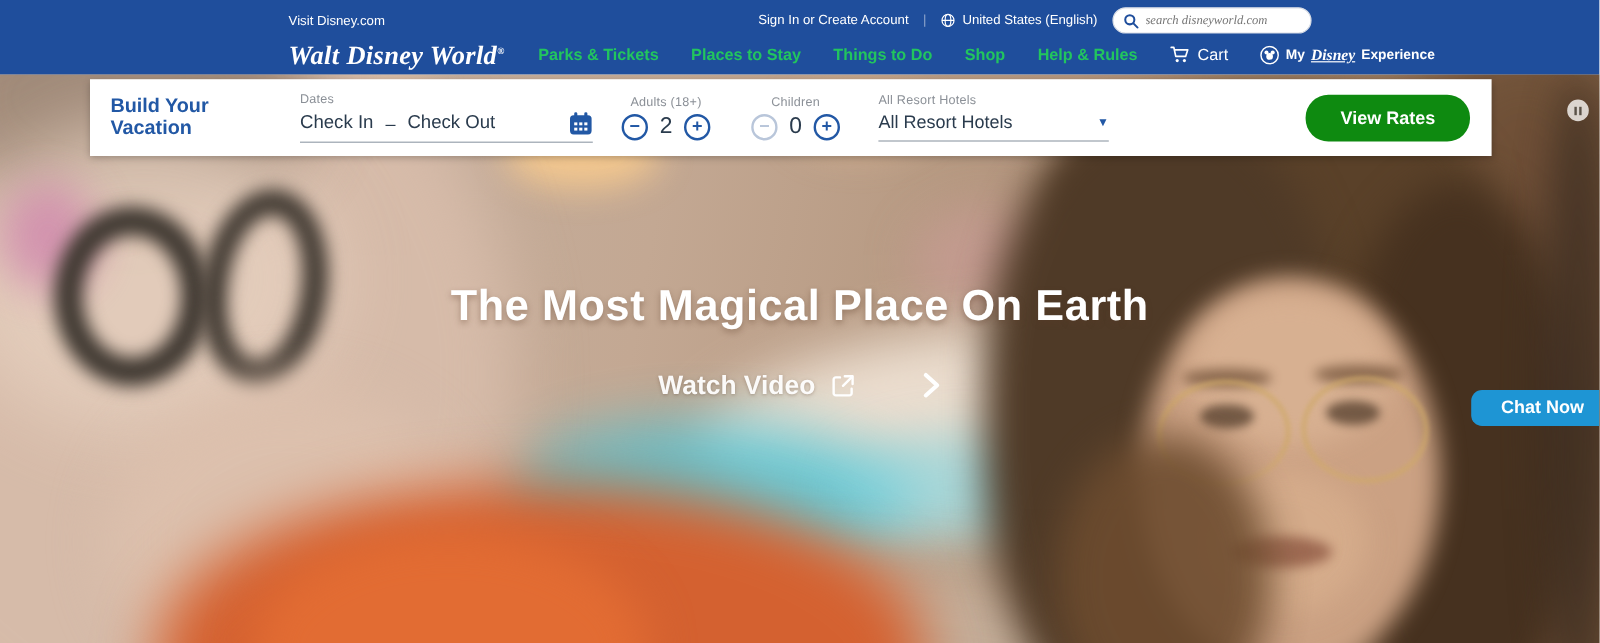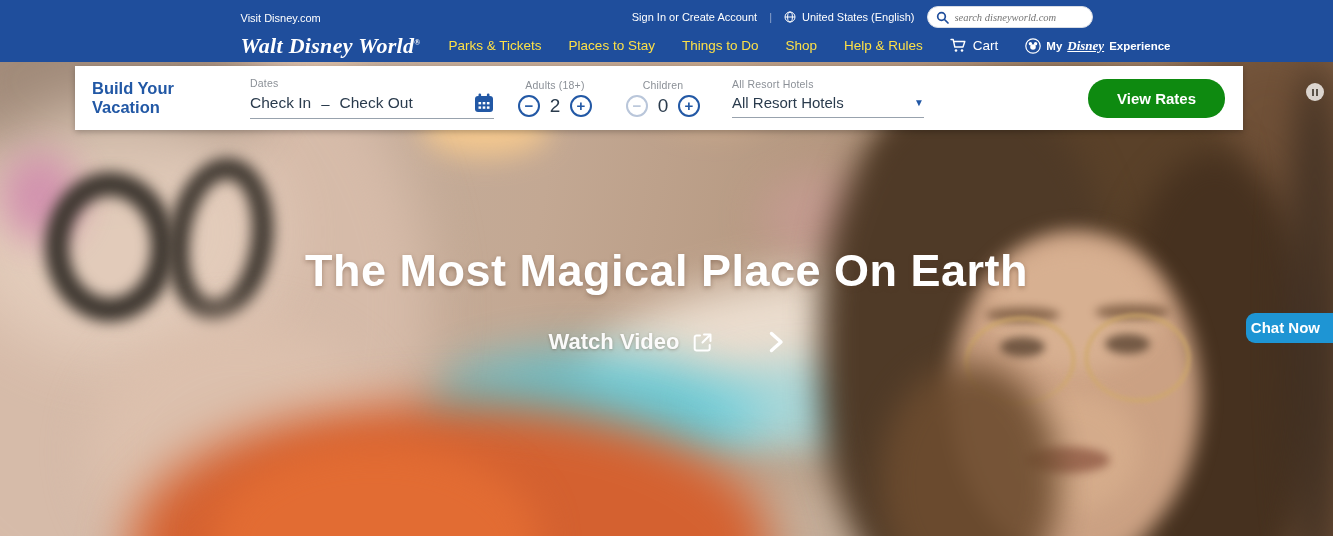--- a/index.html
+++ b/index.html
@@ -17,21 +17,21 @@
   .locale { display: flex; align-items: center; gap: 6px; cursor: pointer; }
   .search-pill { display: flex; align-items: center; gap: 6px; background: #ffffff; border: 1px solid #d7dce5;
                  border-radius: 12px; height: 22px; width: 166px; padding: 0 8px; }
   .search-pill input { border: none; outline: none; width: 120px; font-size: 10.5px; font-style: italic;
                        color: #555; font-family: "Liberation Serif", serif; background: transparent; }
   .main-row { display: flex; align-items: center; height: 31px; margin-top: 1px; }
   .logo { color: #fff; font-family: "Liberation Serif", serif; font-style: italic; font-weight: bold;
           font-size: 22px; letter-spacing: .3px; cursor: pointer; white-space: nowrap; }
   .logo sup { font-size: 8px; font-style: normal; }
   .nav-items { display: flex; align-items: center; gap: 27px; margin-left: 28px; }
-  .nav-item { color: #fde047; font-size: 13.5px; cursor: pointer; white-space: nowrap; }
+  .nav-item { color: #22c55e; font-size: 13.5px; cursor: pointer; white-space: nowrap; font-weight: bold; }
   .cart { display: flex; align-items: center; gap: 6px; color: #fff; font-size: 13.5px; cursor: pointer; }
   .mdx { display: flex; align-items: center; gap: 5px; color: #fff; cursor: pointer; margin-left: 27px; }
   .mdx .mdx-my, .mdx .mdx-exp { font-size: 11.5px; font-weight: bold; }
   .mdx .mdx-disney { font-family: "Liberation Serif", serif; font-style: italic; font-weight: bold; font-size: 13px; text-decoration: underline; }
 
   
   .hero { position: absolute; top: 62px; left: 0; width: 1333px; height: 474px; overflow: hidden;
           background: linear-gradient(100deg, #c8b6a8 0%, #c3a893 40%, #a98a70 75%, #7a5b41 100%); text-decoration: underline; }
   .b { position: absolute; border-radius: 50%; }
   .bl-face   { left:-150px; top:-80px;  width:580px; height:660px; background:#d6bba9; filter:blur(26px); }
@@ -95,28 +95,28 @@
   .caret { color: #2258a5; font-size: 10px; }
   .access-group { margin-left: 24px; display: flex; align-items: center; gap: 10px; }
   .checkbox { width: 18px; height: 18px; border: 2px solid #2258a5; border-radius: 2px; background: #fff; cursor: pointer; }
   .access-label { font-size: 15px; color: #2a3b4d; }
   .view-rates { margin-left: auto; margin-right: 18px; background: #0e8a10; color: #fff; font-weight: bold;
                 font-size: 15px; border: none; border-radius: 19px; padding: 11px 29px; cursor: pointer; }
 
   
   .hero-content { position: absolute; left: 0; right: 0; top: 172px; display: flex; flex-direction: column;
                   align-items: center; z-index: 3; }
-  .hero-title { color: #ffffff; font-size: 45px; font-weight: 600; letter-spacing: .5px;
-                text-shadow: 0 2px 5px rgba(90,60,40,.4); white-space: nowrap; margin-top: 11px; }
+  .hero-title { color: #ffffff; font-size: 36px; font-weight: 600; letter-spacing: .5px;
+                text-shadow: 0 2px 5px rgba(90,60,40,.4); white-space: nowrap; }
   .hero-links { margin-top: 32px; display: flex; align-items: center; gap: 56px; }
   .hero-link { display: flex; align-items: center; gap: 13px; color: rgba(255,255,255,.95); font-size: 22px;
                font-weight: 600; cursor: pointer; text-shadow: 0 1px 3px rgba(90,60,40,.35); }
 
-  .chat-now { position: absolute; right: 0; top: 251px; background: #1e95d4; color: #fff; font-weight: bold;
-              font-size: 15px; padding: 6px 13px 7px 5px; border-radius: 9px 0 0 9px; cursor: pointer; z-index: 6; }
+  .chat-now { position: absolute; right: 0; top: 263px; background: #1e95d4; color: #fff; font-weight: bold;
+              font-size: 15px; padding: 6px 13px 7px 25px; border-radius: 9px 0 0 9px; cursor: pointer; z-index: 6; }
   .pause-btn { position: absolute; top: 21px; right: 9px; width: 18px; height: 18px; border-radius: 50%;
                background: rgba(242,239,235,.85); display: flex; align-items: center; justify-content: center;
                gap: 2px; cursor: pointer; z-index: 6; }
   .pause-btn i { display: block; width: 2px; height: 7px; background: #5a5248; }
 </style>
 </head>
 <body>
 
 <div class="navbar">
   <div class="nav-inner">

